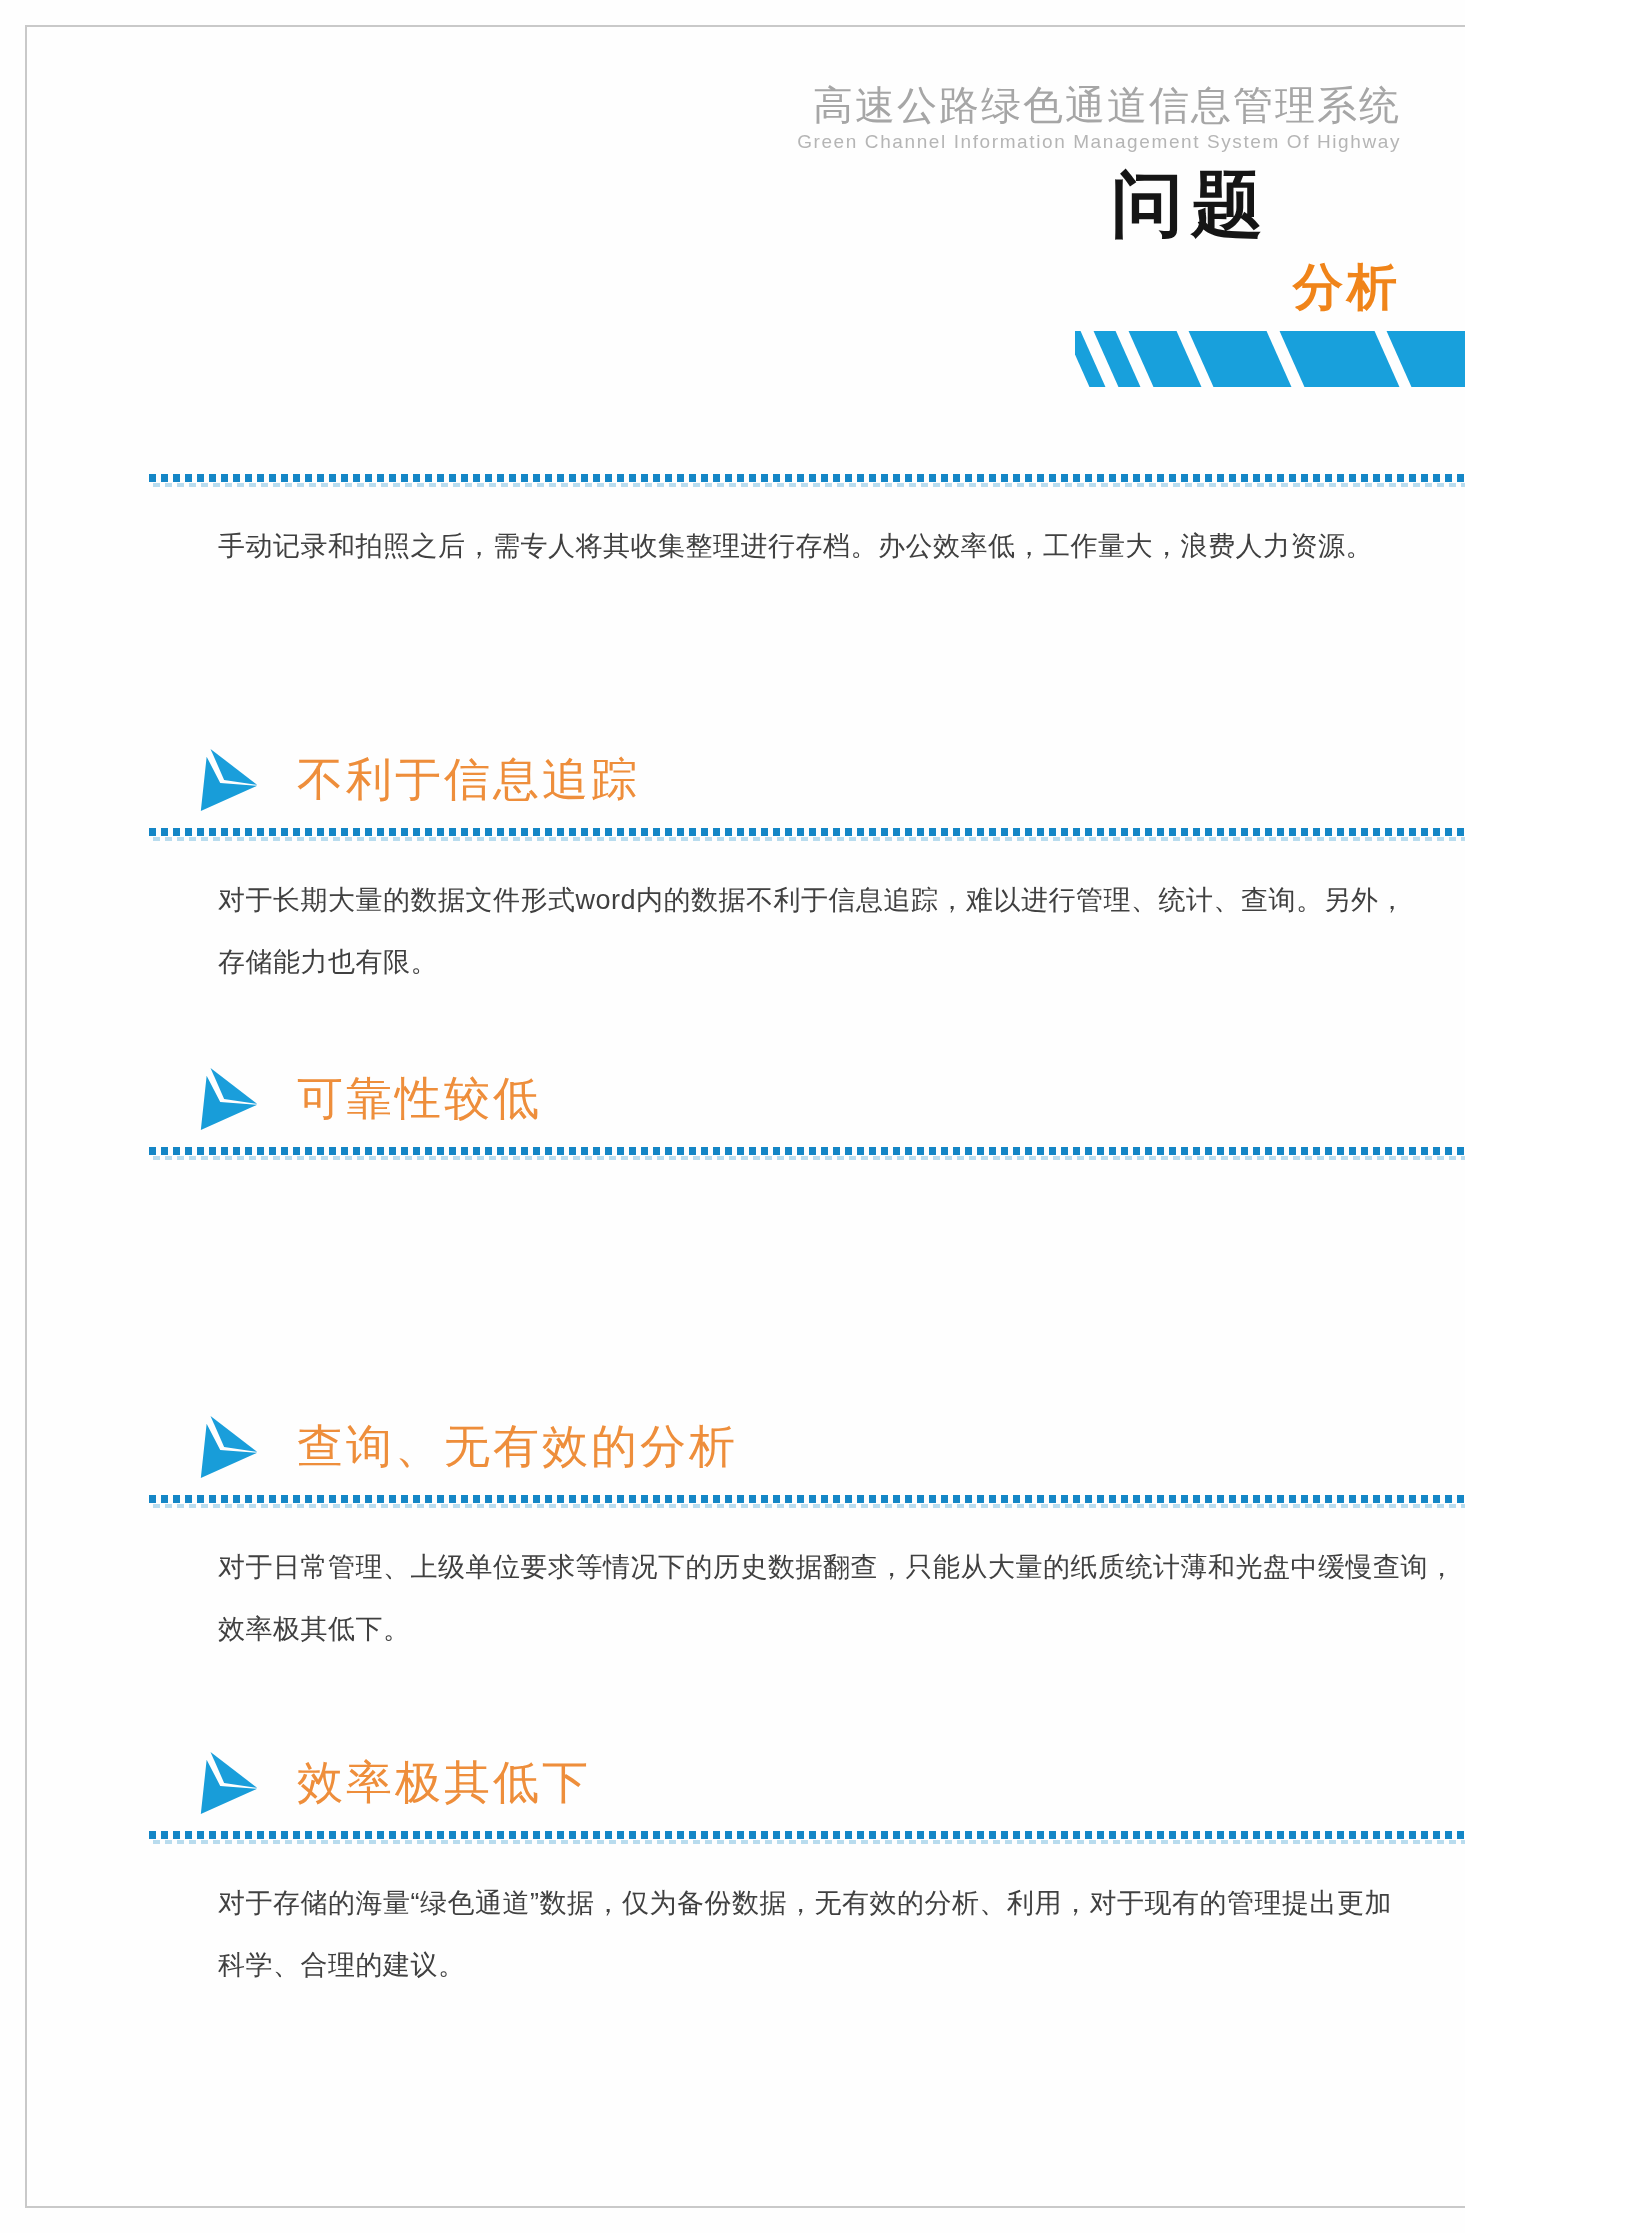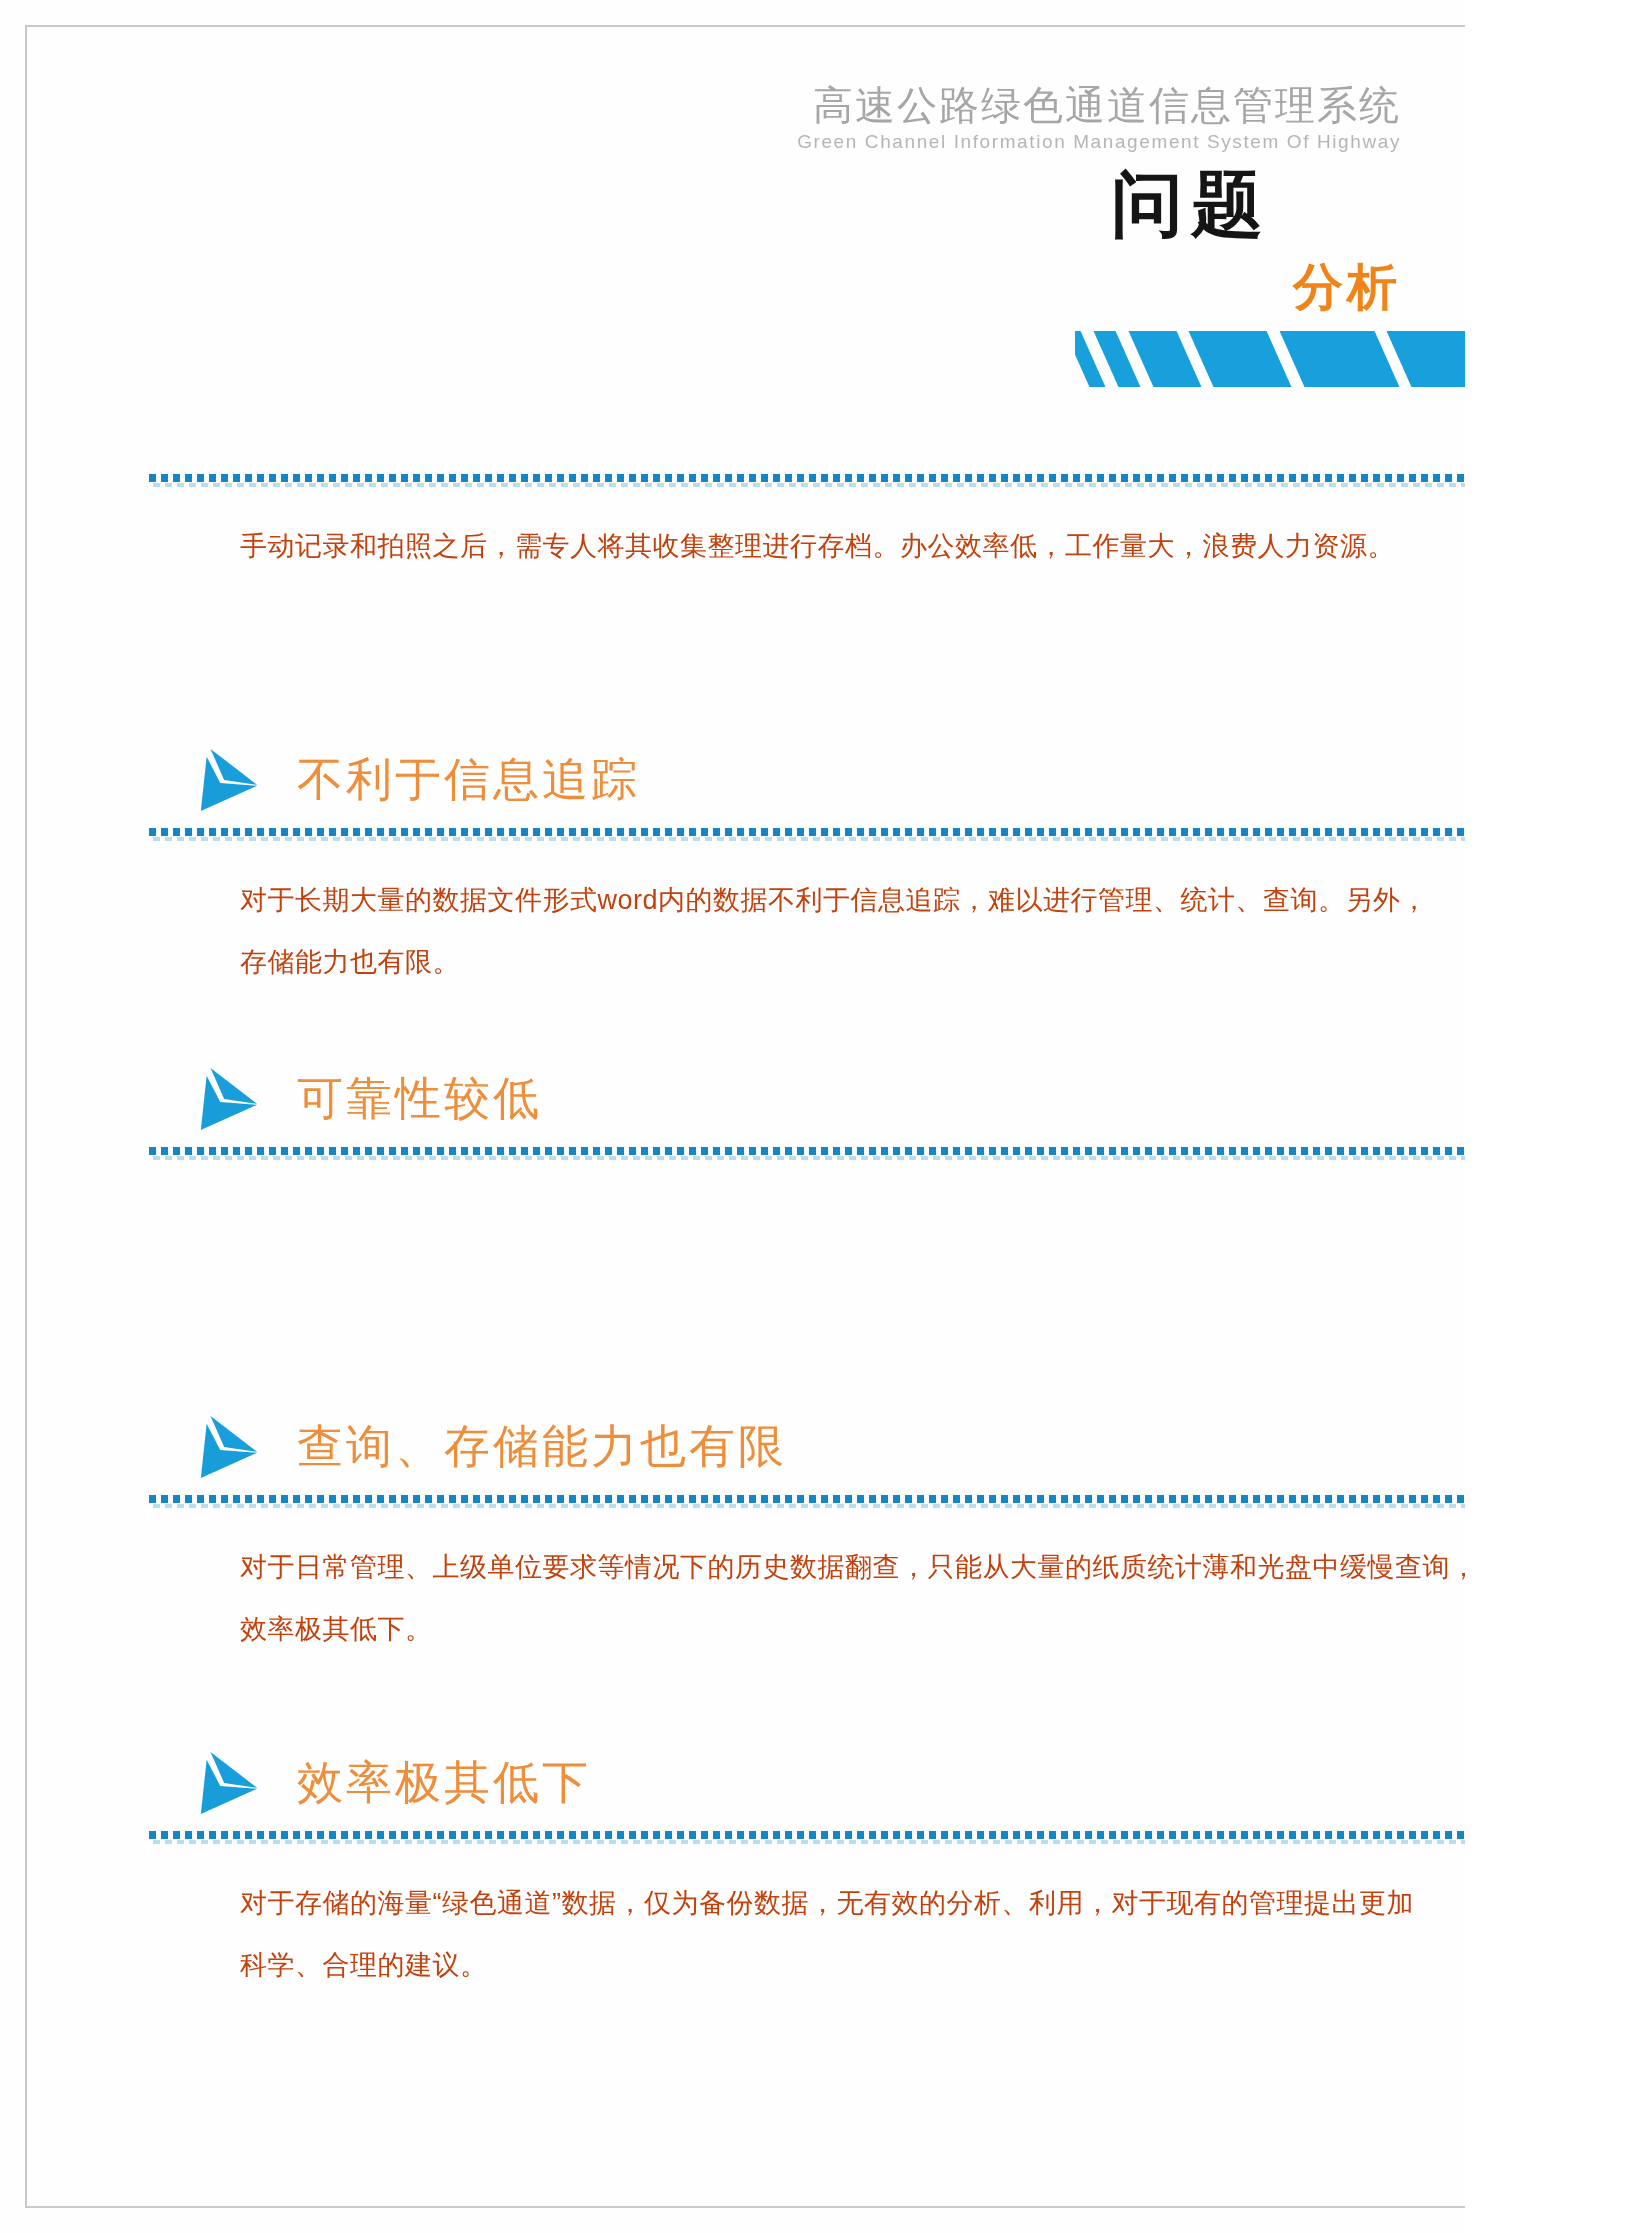--- a/index.html
+++ b/index.html
@@ -33,21 +33,21 @@
   
   .section{position:absolute;left:149px;width:1355px;}
   .sec-head{display:flex;align-items:center;height:84px;}
   .arrow{width:66px;height:66px;margin-left:46px;flex:0 0 auto;}
   .sec-title{margin-left:36px;font-size:46px;color:#ee8e3b;letter-spacing:3px;
         font-weight:500;white-space:nowrap;}
   .dotted{margin-top:6px;height:13px;
         background:
           repeating-linear-gradient(90deg,#1486c6 0 7px,rgba(0,0,0,0) 7px 12px) 0 0/100% 8px no-repeat,
           repeating-linear-gradient(90deg,#b9dcee 0 7px,rgba(0,0,0,0) 7px 12px) 4px 100%/100% 4px no-repeat;}
-  .sec-body{margin:28px 0 0 91px;width:1284px;font-size:27px;line-height:62px;color:#c2410c;
+  .sec-body{margin:28px 0 0 69px;width:1284px;font-size:27px;line-height:62px;color:#404040;
         letter-spacing:0.5px;white-space:pre-line;}
 
   .s1{top:468px;} .s2{top:738px;} .s3{top:1057px;} .s4{top:1405px;} .s5{top:1741px;}
 </style>
 </head>
 <body>
 
 <div id="page">
   <div class="page-border"></div>
 
@@ -95,21 +95,21 @@
     </div>
     <div class="dotted"></div>
   </div>
 
   <div class="section s4">
     <div class="sec-head">
       <svg class="arrow" viewBox="0 0 68 68">
         <polygon points="16,2 64,39 30,34" fill="#1a9edb"></polygon>
         <polygon points="12,10 26,37 64,40 6,66" fill="#189dd9"></polygon>
       </svg>
-      <div class="sec-title">查询、存储能力也有限</div>
+      <div class="sec-title">查询、无有效的分析</div>
     </div>
     <div class="dotted"></div>
     <div class="sec-body">对于日常管理、上级单位要求等情况下的历史数据翻查，只能从大量的纸质统计薄和光盘中缓慢查询，
 效率极其低下。</div>
   </div>
 
   <div class="section s5">
     <div class="sec-head">
       <svg class="arrow" viewBox="0 0 68 68">
         <polygon points="16,2 64,39 30,34" fill="#1a9edb"></polygon>

